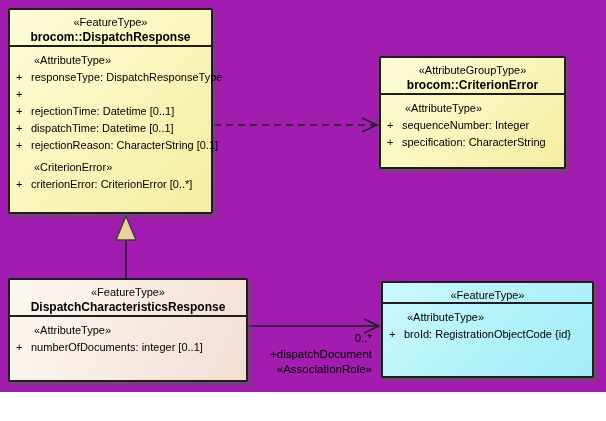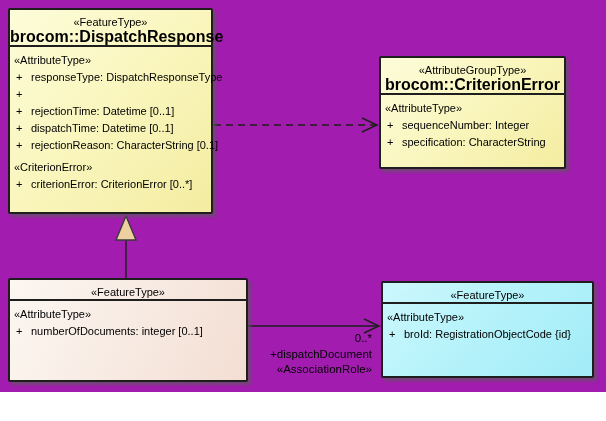--- a/index.html
+++ b/index.html
@@ -11,24 +11,24 @@
   .edges{position:absolute;left:0;top:0;width:606px;height:421px;pointer-events:none;}
   .uml-class{
     position:absolute;border:2px solid #1e1e1e;border-radius:2px;
     box-shadow:3px 3px 3px rgba(90,90,90,0.65);
   }
   .uml-class.yellow{background:linear-gradient(135deg,#fdfcd9 0%,#f9f5ba 55%,#f3eca1 100%);}
   .uml-class.pink{background:linear-gradient(115deg,#fcf7f1 0%,#f8ece4 45%,#f3ded3 100%);}
   .uml-class.cyan{background:linear-gradient(135deg,#ccf8fd 0%,#b4f2fa 50%,#a2ecf7 100%);}
   .hdr{border-bottom:2px solid #1e1e1e;text-align:center;padding-top:5px;}
   .stereo{font-size:11px;line-height:14px;}
-  .cname{font-size:16px;font-weight:bold;line-height:16px;}
+  .cname{font-size:12px;font-weight:bold;line-height:16px;}
   .cname.abstract{font-style:italic;}
   .cbody{padding:5px 4px 0 0;font-size:11px;}
-  .sec-h{padding-left:4px;line-height:17px;}
+  .sec-h{padding-left:24px;line-height:17px;}
   .sec-h.gap{margin-top:5px;}
   .attr-row{display:flex;line-height:17px;}
   .attr-row .vis{width:21px;padding-left:6px;flex:0 0 auto;}
   .attr-row .atext{white-space:nowrap;}
   .assoc-labels{
     position:absolute;top:331px;right:234px;width:150px;text-align:right;
     font-size:11.5px;line-height:15.5px;
   }
 </style>
 </head>
@@ -102,20 +102,21 @@
       <div class="attr-row">
         <span class="vis">+</span>
         <span class="atext">specification: CharacterString</span>
       </div>
     </div>
   </div>
 
   <div class="uml-class pink" style="left:8px;top:278px;width:240px;height:104px;">
     <div class="hdr">
       <div class="stereo">«FeatureType»</div>
+      <div class="cname">DispatchCharacteristicsResponse</div>
     </div>
     <div class="cbody">
       <div class="sec-h">«AttributeType»</div>
       <div class="attr-row">
         <span class="vis">+</span>
         <span class="atext">numberOfDocuments: integer [0..1]</span>
       </div>
     </div>
   </div>
 

